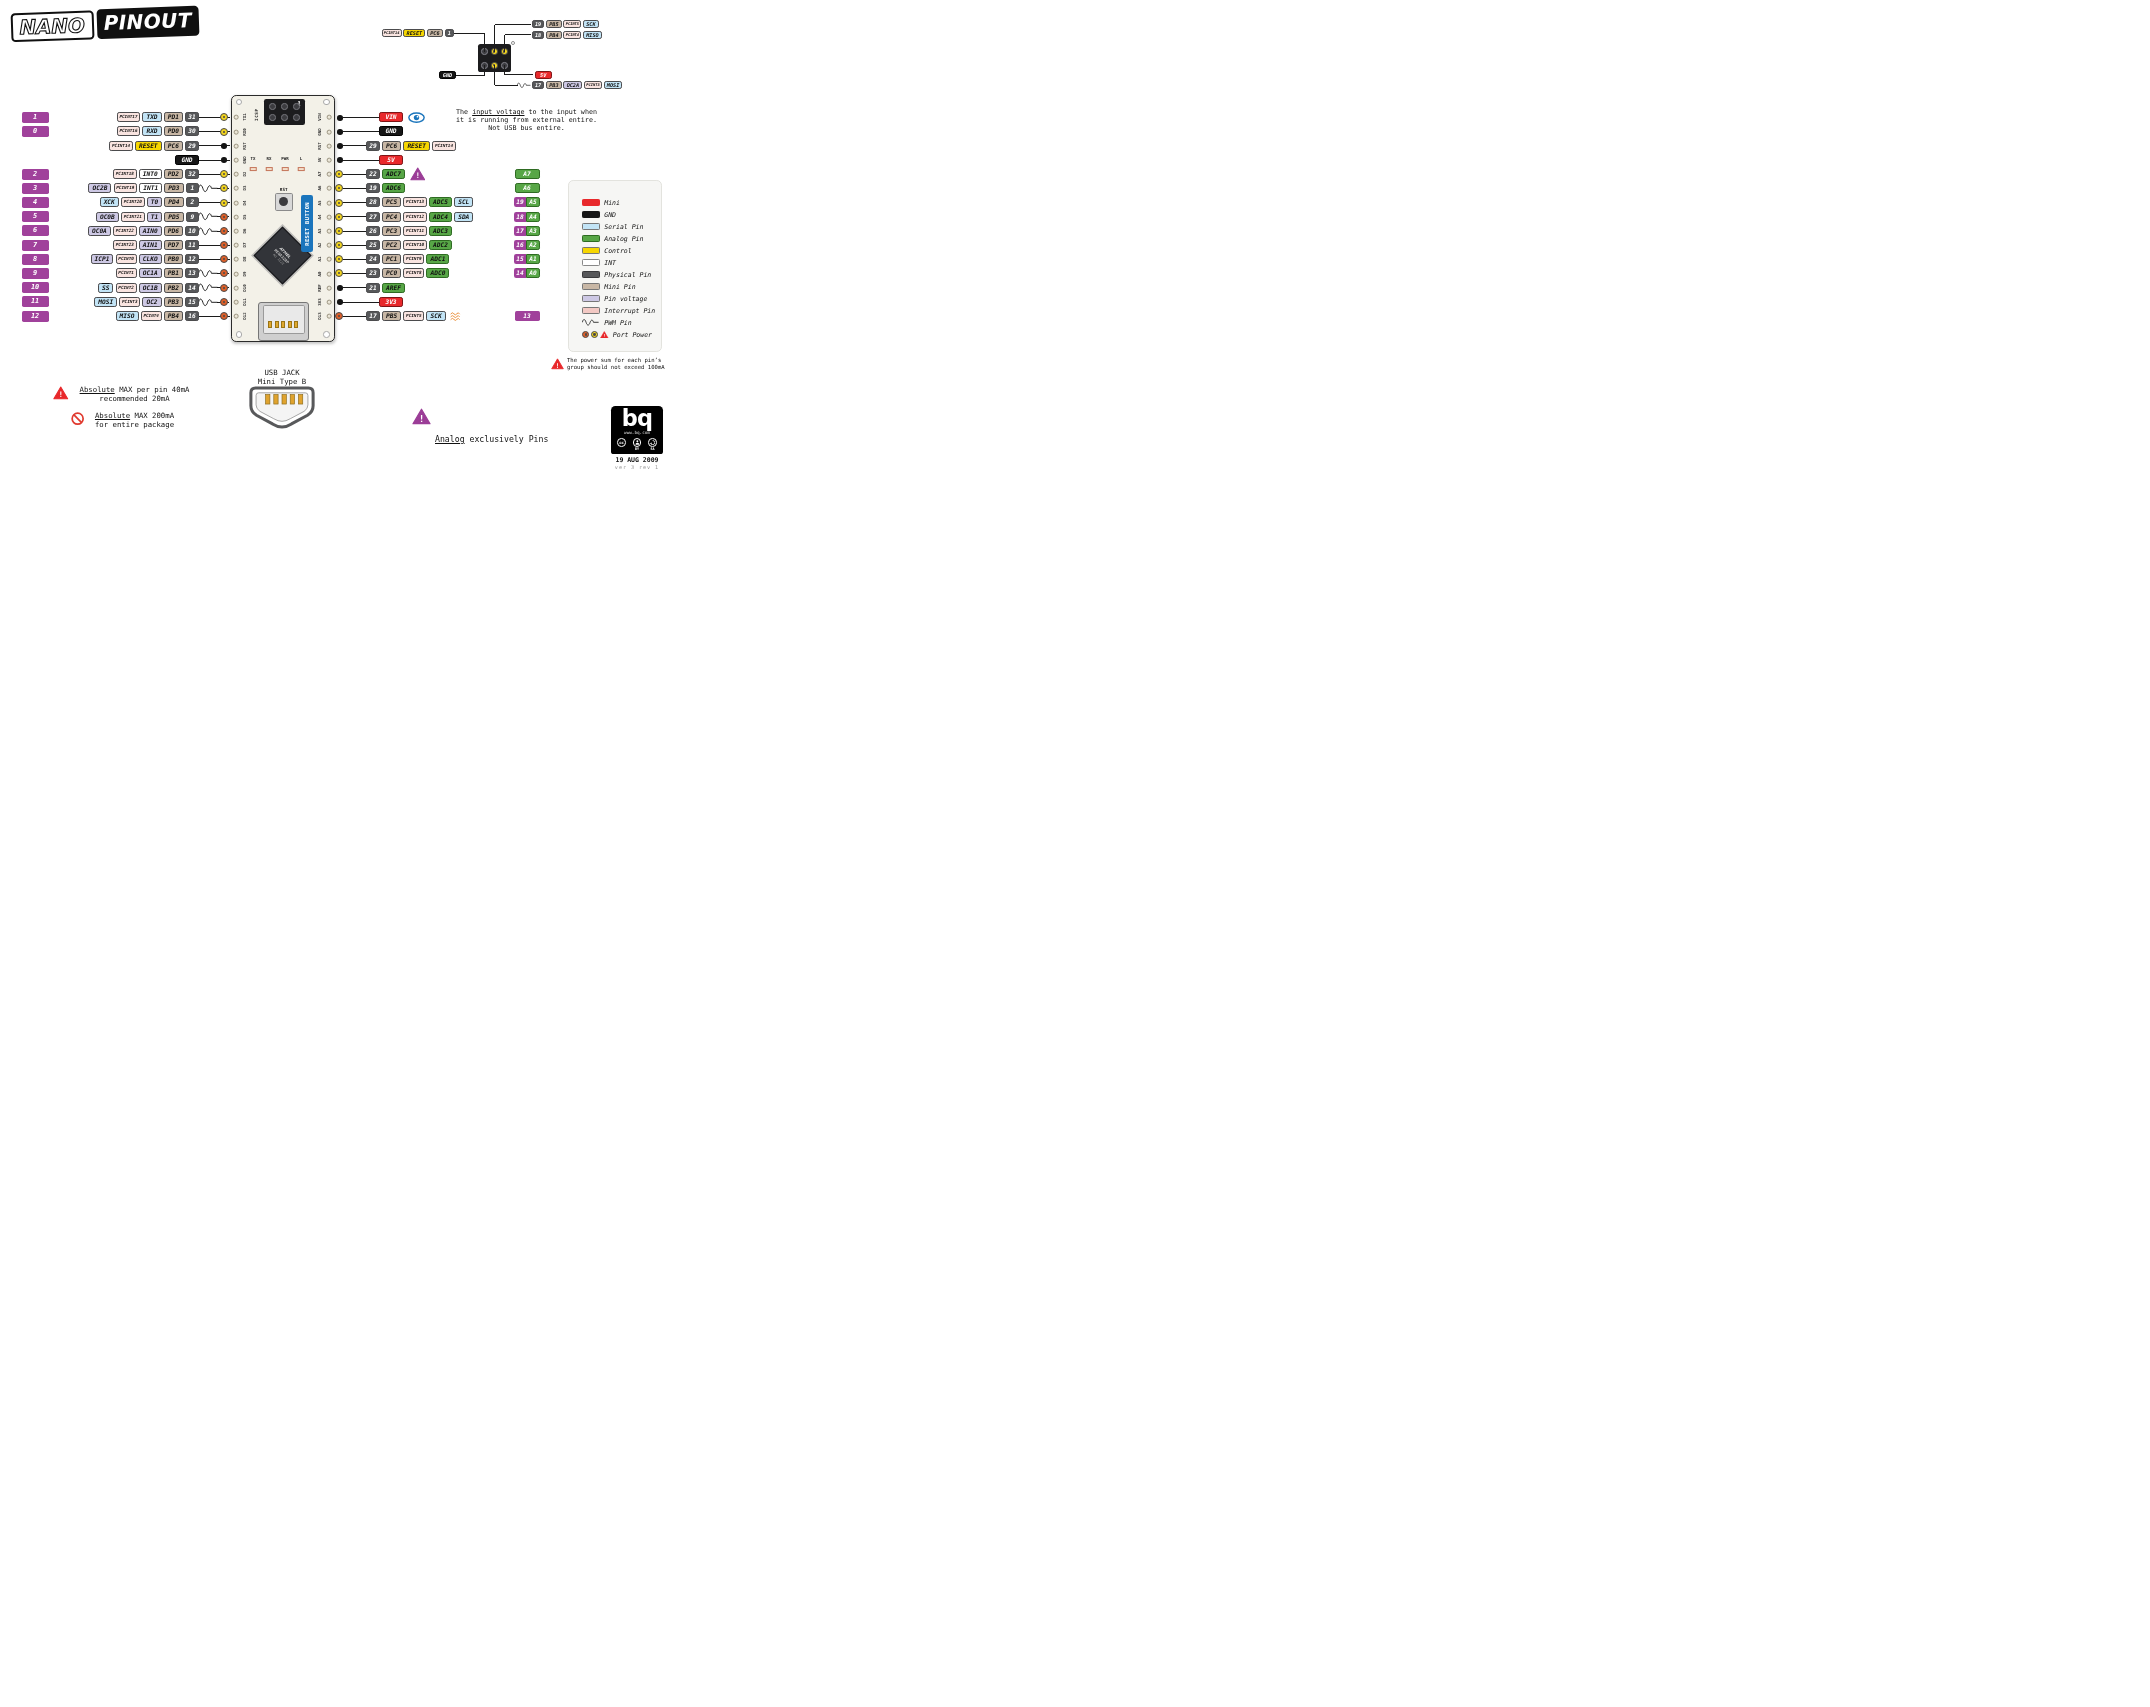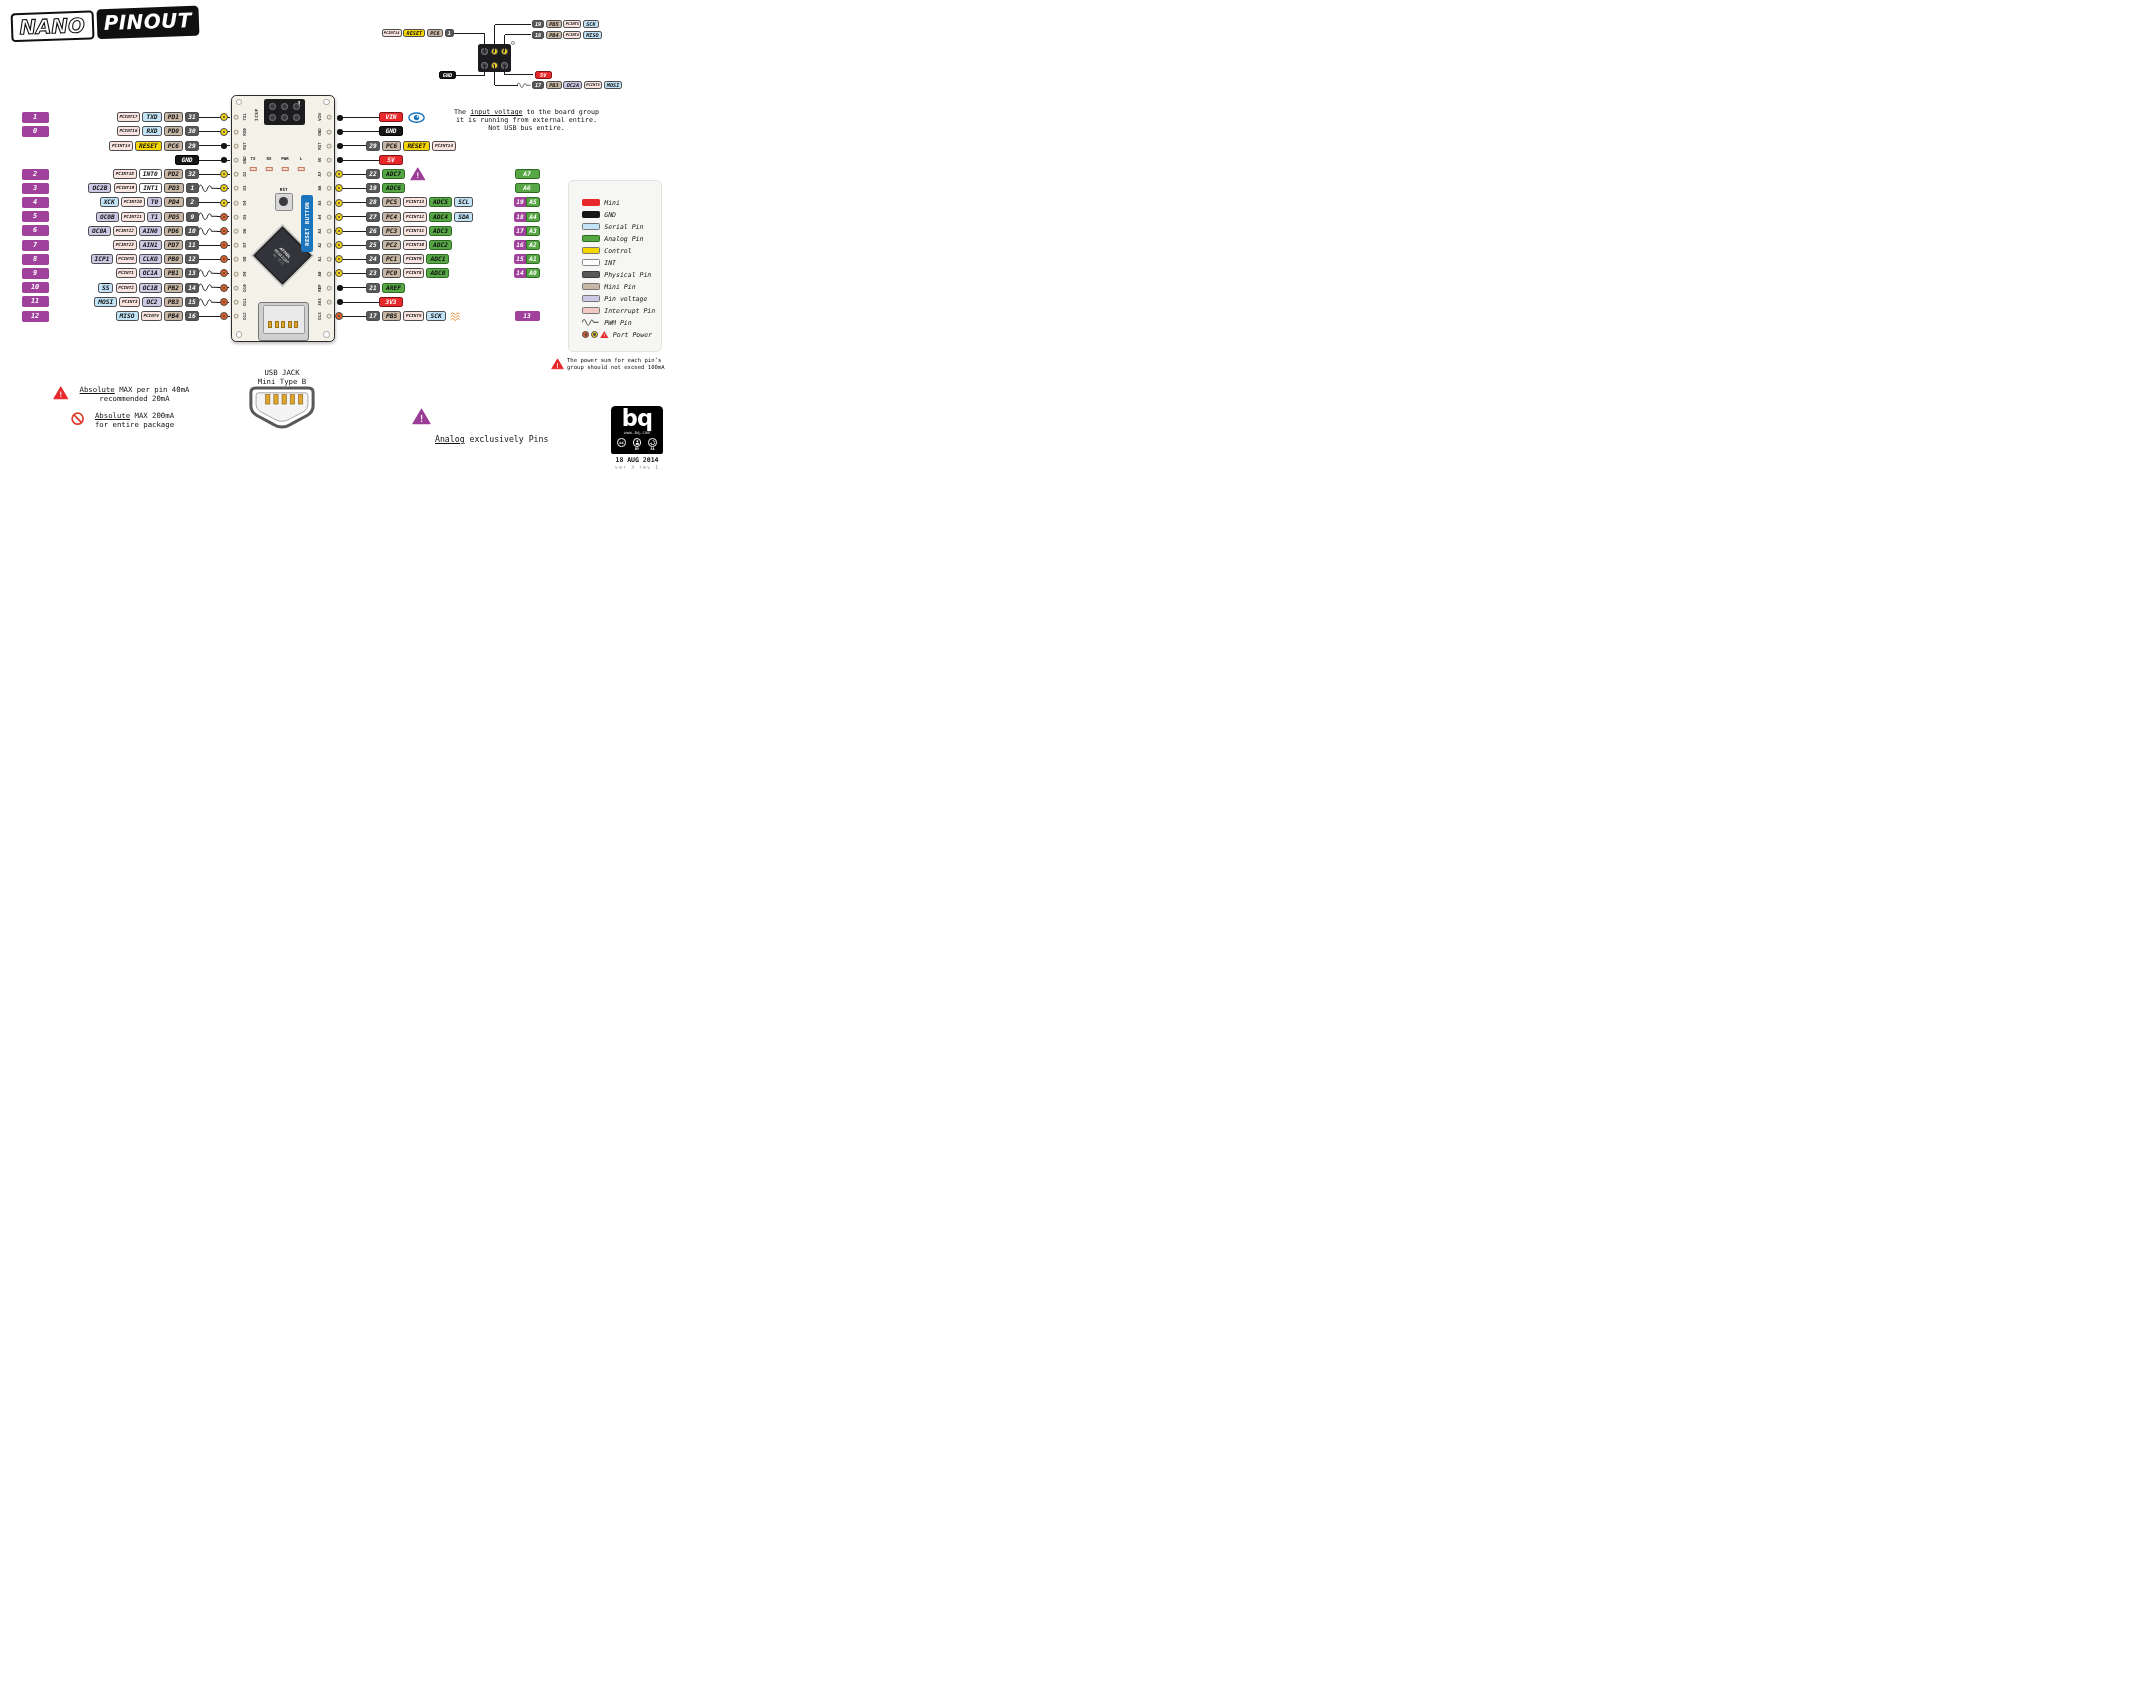--- a/index.html
+++ b/index.html
@@ -211,21 +211,21 @@
       <span class="icsp-pad2" style="left: 3.2px; top: 4.1px;"></span>
       <span class="icsp-pad2 yl" style="left: 13px; top: 4.1px;"></span>
       <span class="icsp-pad2 yl" style="left: 23px; top: 4.1px;"></span>
       <span class="icsp-pad2" style="left: 3.2px; top: 18px;"></span>
       <span class="icsp-pad2 yl" style="left: 13px; top: 18px;"></span>
       <span class="icsp-pad2" style="left: 23px; top: 18px;"></span>
     </div>
   <span class="mini-hole"></span>
 
   <div class="vin-note">
-    <span>The </span><span class="u">input voltage</span><span> to the board group</span><br>
+    <span>The </span><span class="u">input voltage</span><span> to the input when</span><br>
     <span>it is running from external entire.</span><br>
     <span>Not USB bus entire.</span>
   </div>
 
   <div class="legend">
     <div>
         <div class="leg-row">
           <span class="sw power"></span>
           <span class="leg-lbl">Mini</span>
         </div>
@@ -361,21 +361,21 @@
       <span class="cc-unit">
         <span class="cc-circ">
           <svg width="5.2" height="5.2" viewBox="0 0 12 12">
               <path d="M6 1 A5 5 0 1 1 1.2 7.5" fill="none" stroke="#fff" stroke-width="1.8"></path>
               <path d="M0 7.5 L4 5.5 L4 9.5 Z" fill="#fff"></path>
             </svg>
         </span>
         <span class="cc-tag">SA</span>
       </span>
     </div>
-    <div class="bq-date">18 AUG 2014</div>
+    <div class="bq-date">19 AUG 2009</div>
     <div class="bq-ver">ver 3 rev 1</div>
   </div>
 
 <div class="wire" style="left: 193px; top: 117px; width: 37px;"></div>
     <span class="chip t-digital dig" style="left: 19.4px; top: 112px;">1</span>
     <div class="lrow" style="top: 112px;">
       <span class="chip t-interrupt">PCINT17</span>
       <span class="chip t-serial">TXD</span>
       <span class="chip t-port">PD1</span>
       <span class="chip t-physical">31</span>

